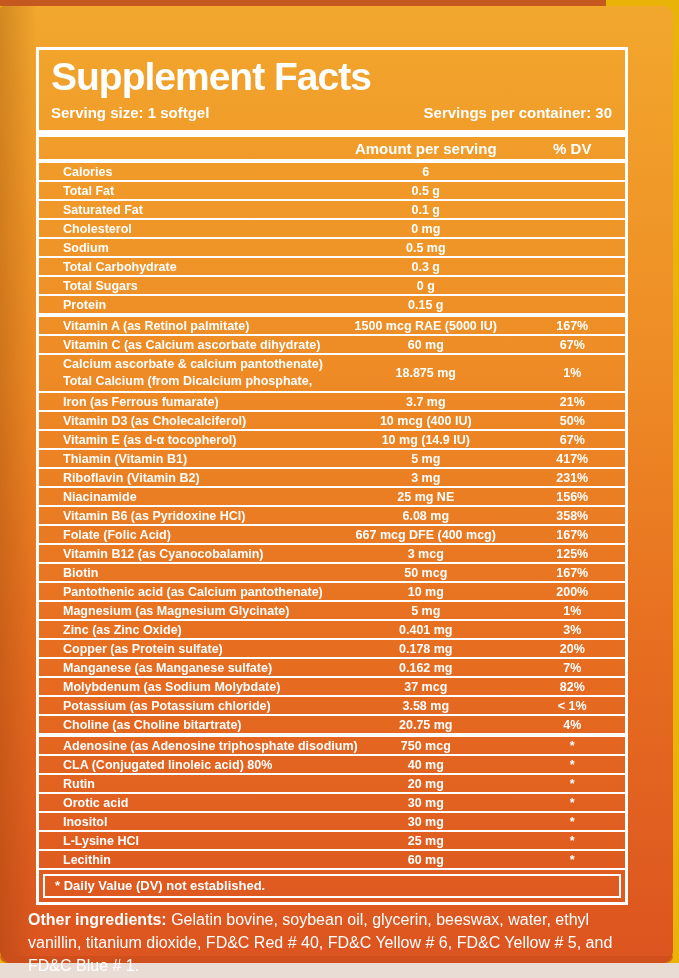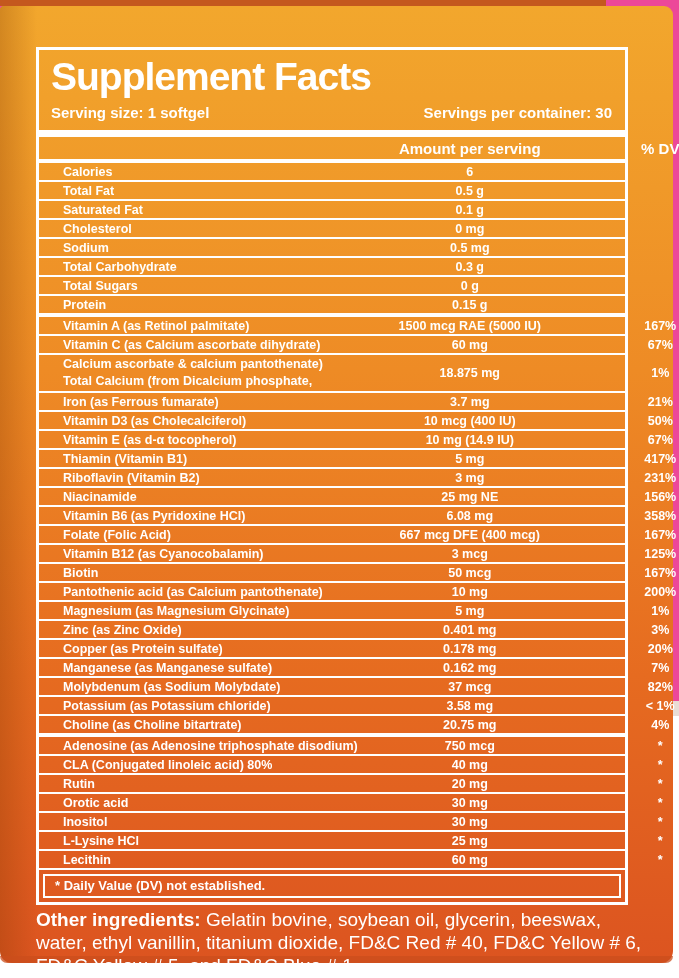--- a/index.html
+++ b/index.html
@@ -2,49 +2,49 @@
 <html style="--grad-top: #F2A72D; --grad-mid1: #EE8B25; --grad-mid2: #E66B20; --grad-bottom: #DC5420; --text: #FFFFFF; --divider: #FFFFFF; --bottom-band: #CB4D1C; --strip: #E9DCD5; --sliver: #C4581E;"><head>
 <meta charset="utf-8">
 <style>
   :root{
     --grad-top:#F2A72D; --grad-mid1:#EE8B25; --grad-mid2:#E66B20; --grad-bottom:#DC5420;
     --text:#FFFFFF; --divider:#FFFFFF; --bottom-band:#CB4D1C; --strip:#E9DCD5; --sliver:#C4581E;
   }
   *{margin:0;padding:0;box-sizing:content-box;}
   html,body{width:679px;height:978px;overflow:hidden;background:#FFFFFF;
     font-family:"Liberation Sans",sans-serif;}
-  .page{position:relative;width:679px;height:716px;background:#ec4899;}
+  .page{position:relative;width:679px;height:978px;background:#eab308;}
   .top-sliver{position:absolute;top:0;left:0;width:606px;height:6px;background:var(--sliver);}
   .bottom-strip{position:absolute;bottom:0;left:0;width:679px;height:15px;background:var(--strip);}
   .card{position:absolute;top:6px;left:0;width:673px;height:957px;
     background:linear-gradient(180deg,var(--grad-top) 0%,var(--grad-mid1) 38%,var(--grad-mid2) 70%,var(--grad-bottom) 100%);
     border-radius:4px 9px 12px 12px;}
   .card::before{content:"";position:absolute;inset:0;border-radius:inherit;pointer-events:none;
     background:linear-gradient(90deg,rgba(130,55,0,.28) 0%,rgba(130,55,0,0) 5.5%);}
   .card::after{content:"";position:absolute;left:0;right:0;bottom:0;height:7px;
     background:var(--bottom-band);opacity:.75;border-radius:0 0 12px 12px;}
   .facts-box{position:relative;z-index:1;box-sizing:border-box;margin:41px 0 0 36px;width:592px;height:858px;
     border:3px solid var(--divider);color:var(--text);}
   .title{font-size:39px;font-weight:bold;letter-spacing:-1px;line-height:42px;margin:6px 0 0 12px;color:var(--text);}
   .serving-row{display:flex;justify-content:space-between;padding:6px 13px 9px 12px;
     font-size:15px;font-weight:bold;}
   .band{height:7px;background:var(--divider);}
   .band.thin{height:4px;}
-  .grid3{display:grid;grid-template-columns:50% 32% 18%;align-items:center;gap:44px;}
+  .grid3{display:grid;grid-template-columns:50% 32% 18%;align-items:center;}
   .header-row{height:22px;font-size:15px;font-weight:bold;}
   .row{height:17px;border-bottom:2px solid var(--divider);font-size:12.5px;font-weight:bold;color:var(--text);}
   .row.section-end{border-bottom-width:4px;}
   .row.two-line{height:36px;line-height:17px;}
   .cell.name{padding-left:24px;white-space:nowrap;}
   .cell.name.indent{padding-left:24px;}
   .cell.amount,.cell.dv{text-align:center;white-space:nowrap;}
   .footnote{margin:4px 4px 0 4px;border:2px solid var(--divider);padding:2px 10px;
     font-size:13px;font-weight:bold;height:16px;line-height:16px;color:var(--text);}
-  .other{position:absolute;z-index:1;left:36px;top:902px;width:614px;
-    font-size:19px;line-height:23px;color:var(--text);font-weight:normal;}
+  .other{position:absolute;z-index:1;left:28px;top:902px;width:614px;
+    font-size:16px;line-height:23px;color:var(--text);font-weight:normal;}
   .other .lead{font-weight:bold;}
 </style>
 </head>
 <body>
 
 <div class="page">
   <div class="top-sliver"></div>
   <div class="bottom-strip"></div>
 
   <div class="card">

